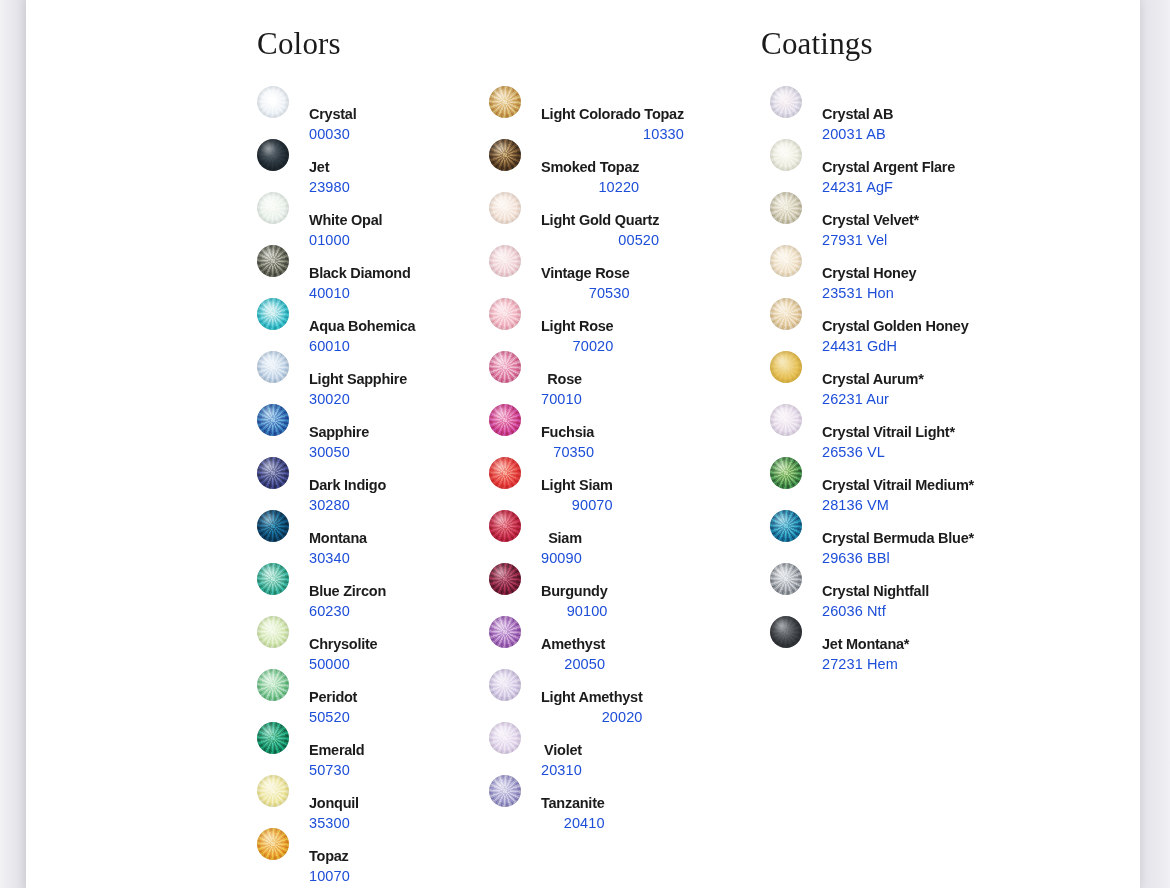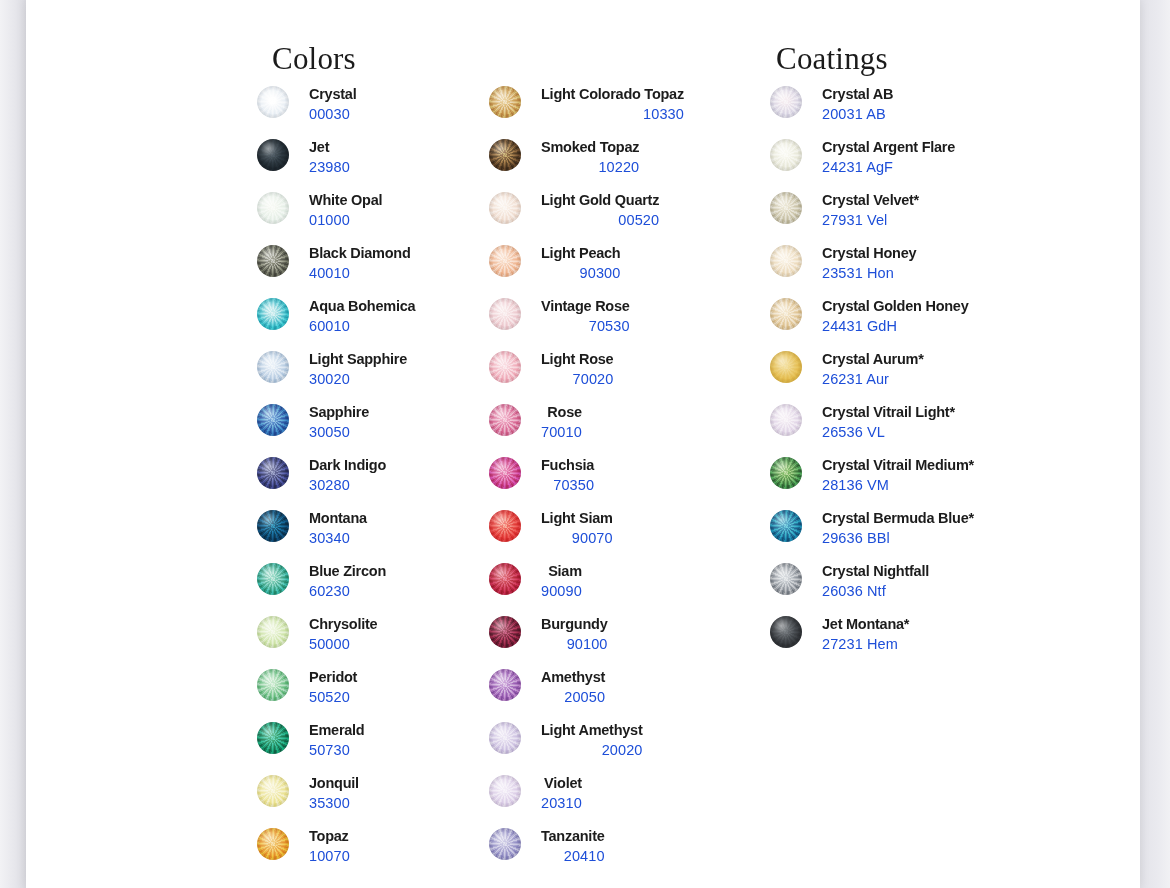--- a/index.html
+++ b/index.html
@@ -44,21 +44,21 @@
   }
   #section-colors   { left: 204px; width: 520px; }
   #section-coatings { left: 708px; width: 400px; }
 
   .section-title {
     font-family: "Liberation Serif", serif;
     font-size: 31px;
     font-weight: 400;
     color: #1b1b1b;
     letter-spacing: 0.2px;
-    margin: 16px;
+    margin: 1px;
     position: absolute;
     top: 25px;
     left: 26px;
   }
 
   .columns {
     position: absolute;
     top: 86px;
     left: 0;
     display: flex;
@@ -113,20 +113,21 @@
     background:
       radial-gradient(circle at 36% 30%, rgba(255,255,255,0.50) 0%, rgba(255,255,255,0.10) 26%, rgba(255,255,255,0) 48%),
       radial-gradient(circle at 50% 50%, rgba(0,0,0,0) 52%, rgba(0,0,0,0.17) 86%, rgba(0,0,0,0.28) 100%);
   }
   .gem.flat::before { opacity: 0.25; }
 
   .txt {
     margin-left: 20px;
     padding-top: 1px;
     line-height: 1.0;
+    margin-top: 20px;
   }
   .nm {
     display: block;
     font-size: 14.5px;
     font-weight: bold;
     color: #1c1c1c;
     letter-spacing: -0.25px;
     white-space: nowrap;
   }
   .cd {
@@ -273,27 +274,20 @@
             </div>
           </div>
           <div class="item">
             <div class="gem" style="background: radial-gradient(circle at 48% 45%, rgb(251, 243, 236) 0%, rgb(251, 243, 236) 14%, rgb(240, 222, 210) 62%, rgb(240, 222, 210) 100%);"></div>
             <div class="txt">
               <span class="nm">Light Gold Quartz</span>
               <span class="cd">00520</span>
             </div>
           </div>
           <div class="item">
-            <div class="gem" style="background: radial-gradient(circle at 48% 45%, rgb(250, 223, 204) 0%, rgb(250, 223, 204) 14%, rgb(240, 187, 154) 62%, rgb(240, 187, 154) 100%);"></div>
-            <div class="txt">
-              <span class="nm">Light Peach</span>
-              <span class="cd">90300</span>
-            </div>
-          </div>
-          <div class="item">
             <div class="gem" style="background: radial-gradient(circle at 48% 45%, rgb(249, 233, 234) 0%, rgb(249, 233, 234) 14%, rgb(238, 205, 210) 62%, rgb(238, 205, 210) 100%);"></div>
             <div class="txt">
               <span class="nm">Vintage Rose</span>
               <span class="cd">70530</span>
             </div>
           </div>
           <div class="item">
             <div class="gem" style="background: radial-gradient(circle at 48% 45%, rgb(250, 219, 225) 0%, rgb(250, 219, 225) 14%, rgb(240, 176, 189) 62%, rgb(240, 176, 189) 100%);"></div>
             <div class="txt">
               <span class="nm">Light Rose</span>

